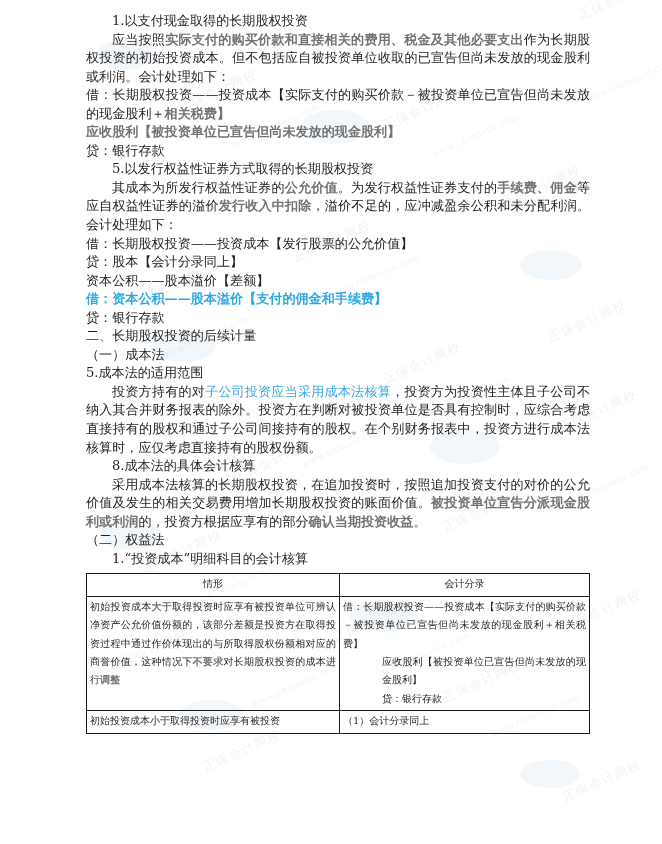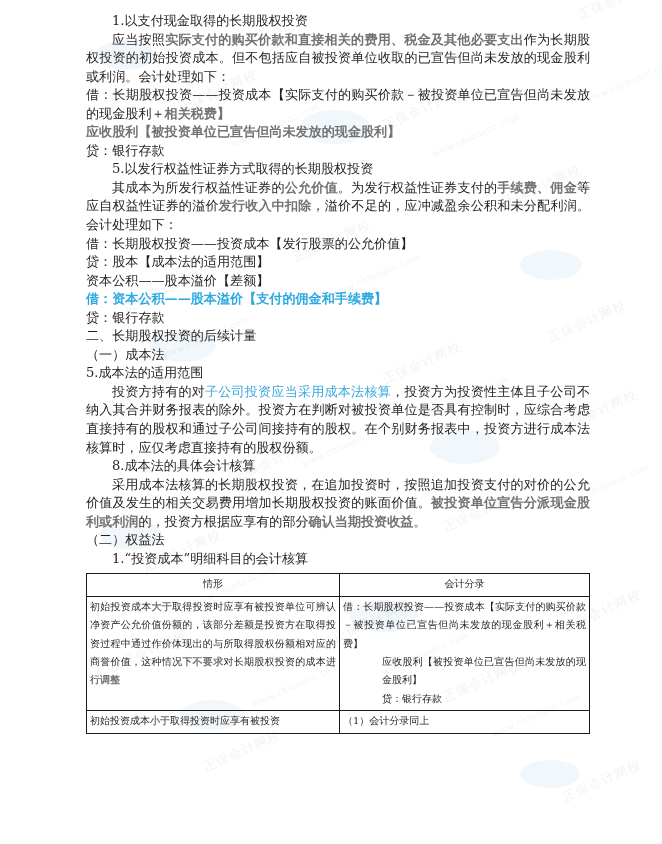--- a/index.html
+++ b/index.html
@@ -157,21 +157,21 @@
   <p class="ln ind-4c"><span class="red">应收股利【被投资单位已宣告但尚未发放的现金股利】</span></p>
 
   <p class="ln ind-2c"><span>贷：银行存款</span></p>
 
   <p class="ln ind1"><span>5.以发行权益性证券方式取得的长期股权投资</span></p>
 
   <p class="ln ind1">其成本为所发行权益性证券的<span class="red">公允价值</span>。为发行权益性证券支付的<span class="red">手续费、佣金</span>等应自权益性证券的溢价<span class="red">发行收入中扣除</span>，溢价不足的，应冲减盈余公积和未分配利润。会计处理如下：</p>
 
   <p class="ln ind-1c"><span>借：长期股权投资——投资成本【发行股票的公允价值】</span></p>
 
-  <p class="ln ind-2c"><span>贷：股本【成本法的适用范围】</span></p>
+  <p class="ln ind-2c"><span>贷：股本【会计分录同上】</span></p>
 
   <p class="ln ind-3c"><span>资本公积——股本溢价【差额】</span></p>
 
   <p class="ln ind-half"><span class="blue">借：资本公积——股本溢价【支付的佣金和手续费】</span></p>
 
   <p class="ln ind-2c"><span>贷：银行存款</span></p>
 
   <p class="ln ind-half hd"><span>二、长期股权投资的后续计量</span></p>
 
   <p class="ln ind-half hd"><span>（一）成本法</span></p>

